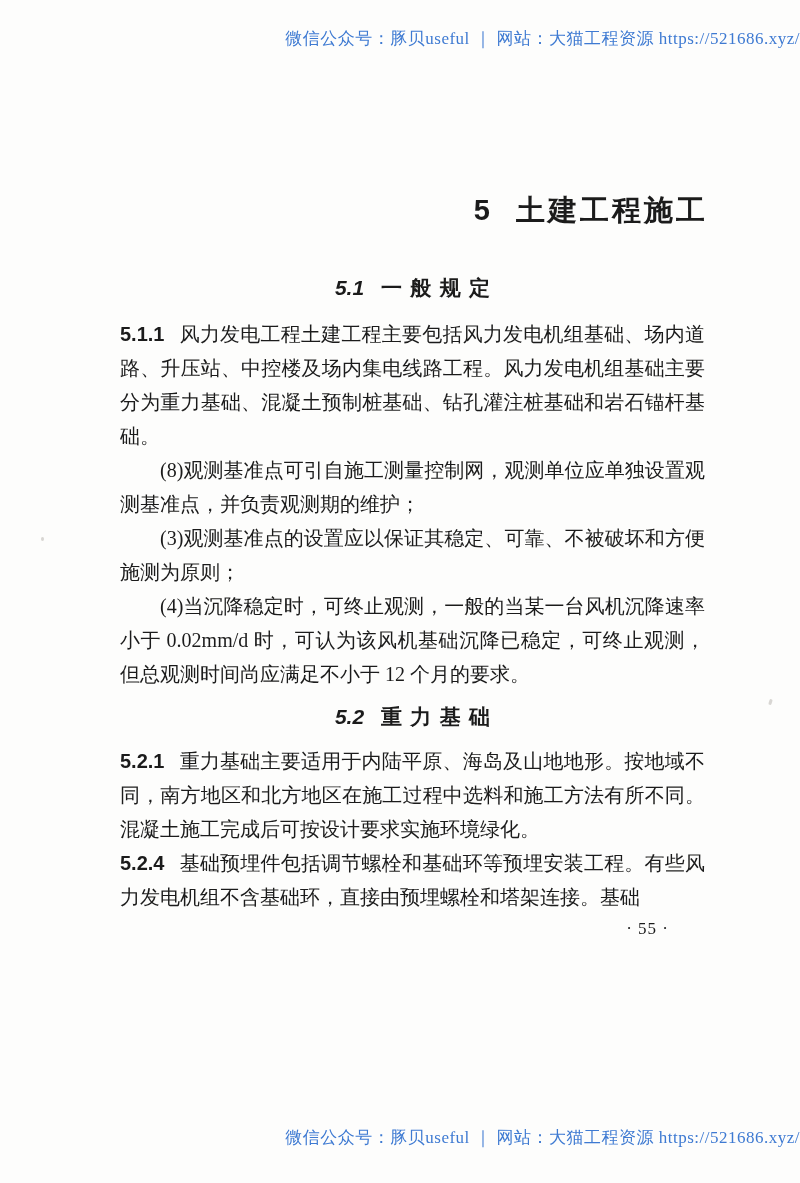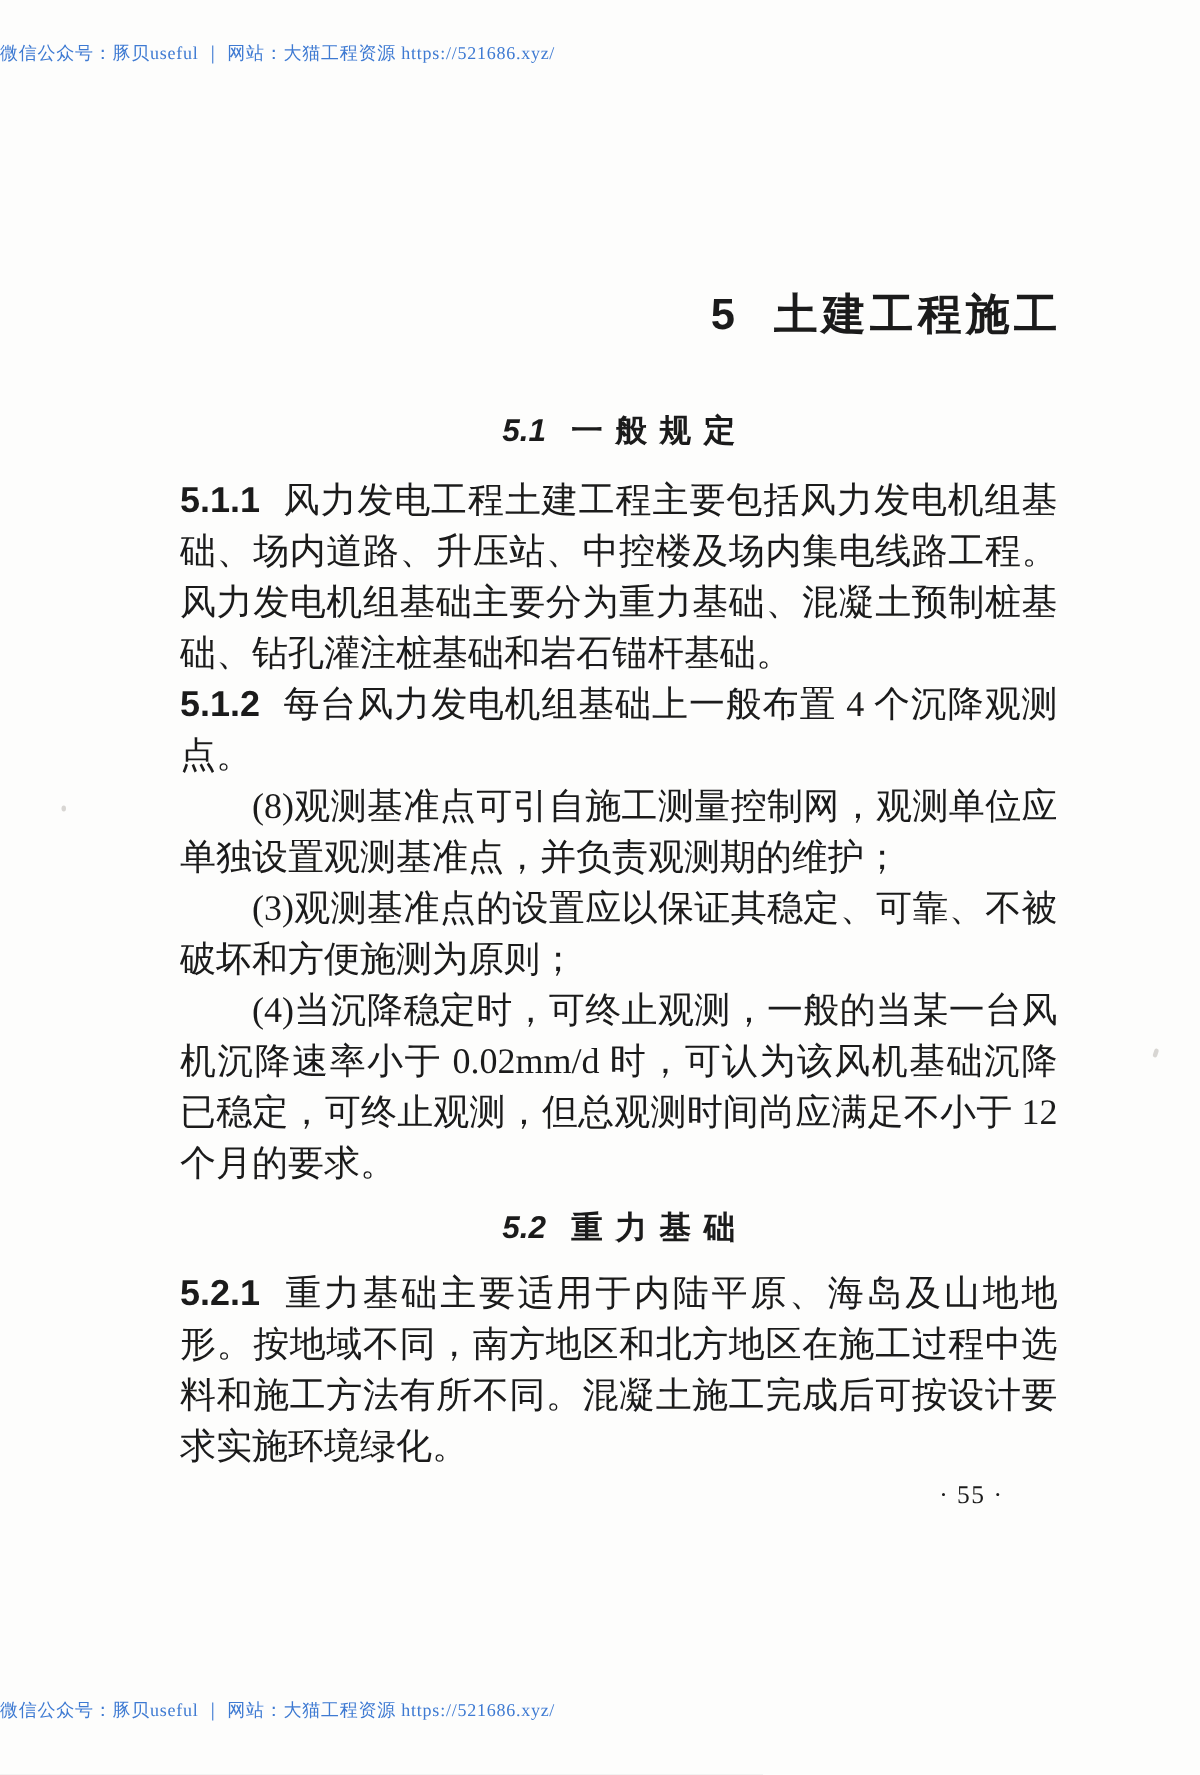--- a/index.html
+++ b/index.html
@@ -13,23 +13,23 @@
     width: 800px;
     height: 1183px;
     margin: 0 auto;
     background: var(--page-background, #fdfdfc);
     overflow: hidden;
   }
   .watermark {
     position: absolute;
     left: 0;
     width: 100%;
-    text-align: left;
+    text-align: right;
     color: var(--watermark-blue, #3E7AD2);
-    font-size: 12px;
+    font-size: 17px;
     letter-spacing: 0.5px;
     font-family: "Liberation Serif", "DejaVu Serif", serif;
     white-space: nowrap;
   }
   .watermark.top { top: 27px; }
   .watermark.bottom { bottom: 34px; }
   .content {
     padding: 0 95px 0 120px;
   }
   h1.chapter {
@@ -47,21 +47,21 @@
     font-size: 21px;
     font-weight: 700;
     font-family: "Liberation Sans", "DejaVu Sans", sans-serif;
     line-height: 28px;
   }
   h2.section .secnum { margin-right: 0.8em; font-style: italic; }
   h2.section .sectitle { letter-spacing: 0.40em; margin-right: -0.40em; }
   h2.first { margin-top: 46px; margin-bottom: 15px; }
   h2.second { margin-top: 12px; margin-bottom: 13px; }
   p.body-par {
-    font-size: 24px;
+    font-size: 20px;
     line-height: 34px;
     text-align: justify;
     text-justify: inter-ideograph;
   }
   p.body-par .num {
     font-weight: 700;
     font-family: "Liberation Sans", "DejaVu Sans", sans-serif;
     margin-right: 15px;
   }
   p.sub { text-indent: 2em; }
@@ -93,36 +93,36 @@
     <h1 class="chapter">
       <span class="chnum">5</span><span class="chtitle">土建工程施工</span>
     </h1>
 
     <h2 class="section first">
       <span class="secnum">5.1</span><span class="sectitle">一般规定</span>
     </h2>
 
     <p class="body-par clause"><span class="num">5.1.1</span><span>风力发电工程土建工程主要包括风力发电机组基础、场内道路、升压站、中控楼及场内集电线路工程。风力发电机组基础主要分为重力基础、混凝土预制桩基础、钻孔灌注桩基础和岩石锚杆基础。</span></p>
 
-    <p class="body-par clause"><span class="num">5.1.2</span><span>每台风力发电机组基础上一般布置 4 个沉降观测点。</span></p>
 
     <p class="body-par sub"><span>(8)观测基准点可引自施工测量控制网，观测单位应单独设置观测基准点，并负责观测期的维护；</span></p>
 
 
     <p class="body-par sub"><span>(3)观测基准点的设置应以保证其稳定、可靠、不被破坏和方便施测为原则；</span></p>
 
     <p class="body-par sub"><span>(4)当沉降稳定时，可终止观测，一般的当某一台风机沉降速率小于 0.02mm/d 时，可认为该风机基础沉降已稳定，可终止观测，但总观测时间尚应满足不小于 12 个月的要求。</span></p>
 
     <h2 class="section second">
       <span class="secnum">5.2</span><span class="sectitle">重力基础</span>
     </h2>
 
     <p class="body-par clause"><span class="num">5.2.1</span><span>重力基础主要适用于内陆平原、海岛及山地地形。按地域不同，南方地区和北方地区在施工过程中选料和施工方法有所不同。混凝土施工完成后可按设计要求实施环境绿化。</span></p>
 
 
+    <p class="body-par clause"><span class="num">5.2.4</span><span>基础预埋件包括调节螺栓和基础环等预埋安装工程。有些风力发电机组不含基础环，直接由预埋螺栓和塔架连接。基础</span></p>
 
     <div class="pagenum">· 55 ·</div>
 
   </div>
 
   <span class="artifact a1"></span>
   <span class="artifact a2"></span>
 
   <div class="watermark bottom">微信公众号：豚贝useful ｜ 网站：大猫工程资源 https://521686.xyz/</div>
 

